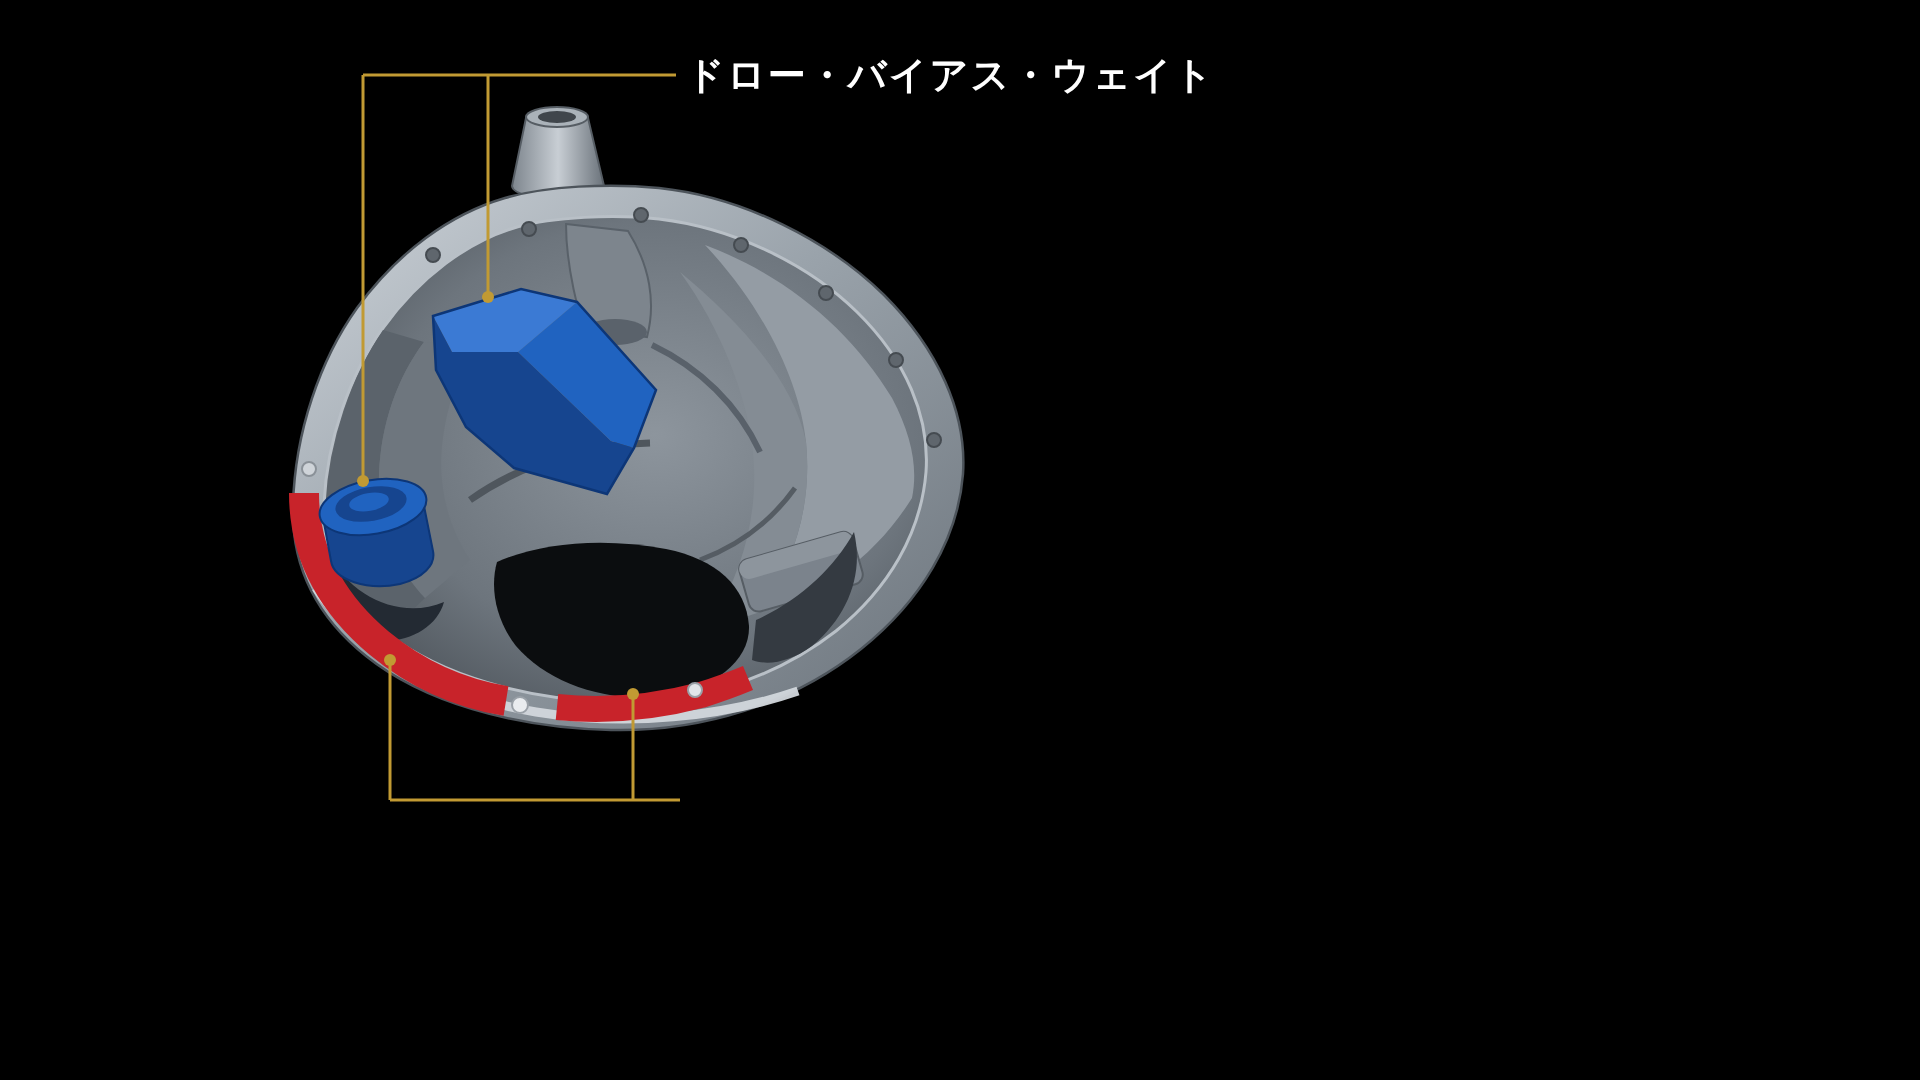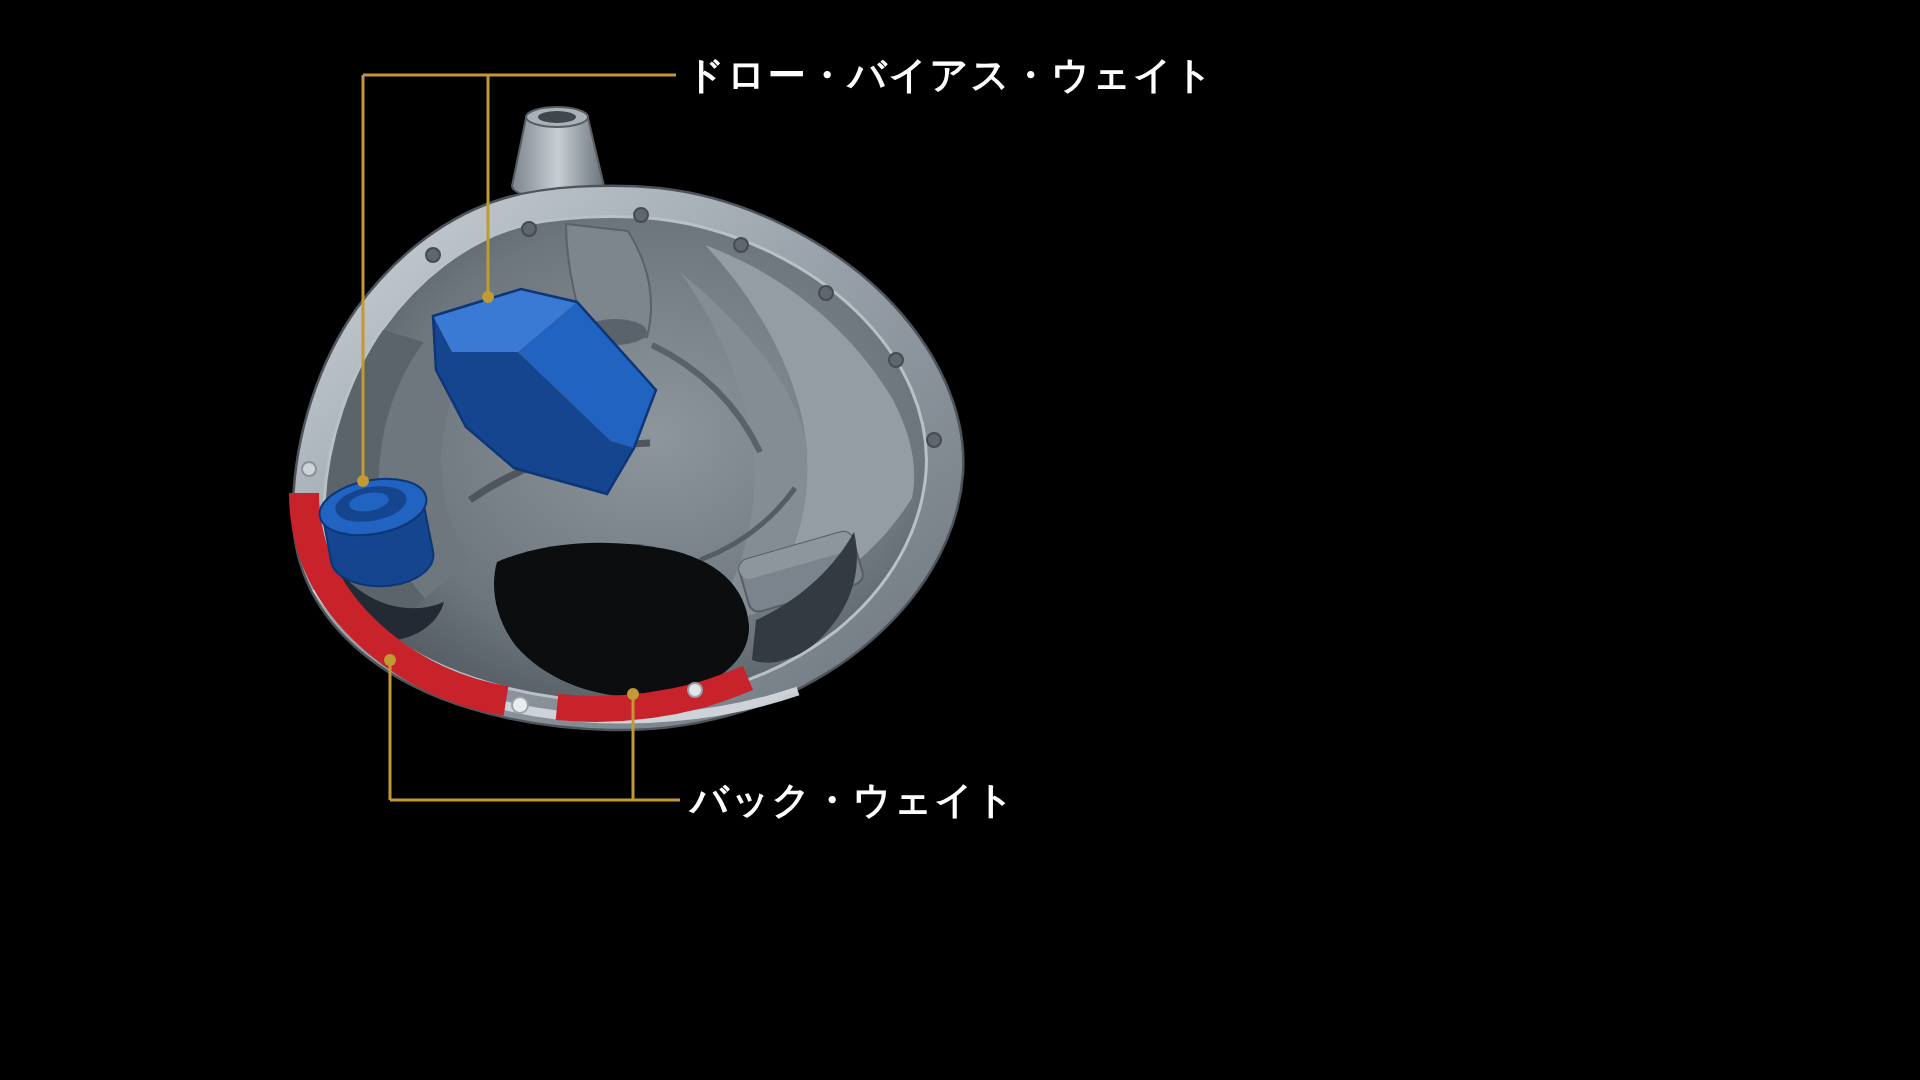--- a/index.html
+++ b/index.html
@@ -132,15 +132,14 @@
       <line x1="390" y1="664" x2="390" y2="800" stroke="#c19a33" stroke-width="3"></line>
       <line x1="633" y1="698" x2="633" y2="800" stroke="#c19a33" stroke-width="3"></line>
       <line x1="390" y1="800" x2="680" y2="800" stroke="#c19a33" stroke-width="3"></line>
       <circle cx="390" cy="660" r="6" fill="#c19a33"></circle>
       <circle cx="633" cy="694" r="6" fill="#c19a33"></circle>
     </g>
   </svg>
 
   <div class="callout-label label-draw-bias">ドロー・バイアス・ウェイト</div>
 
-  <div class="callout-label label-back-weight">バック・ウェイト</div>
 
 </div>
 
 </body></html>

